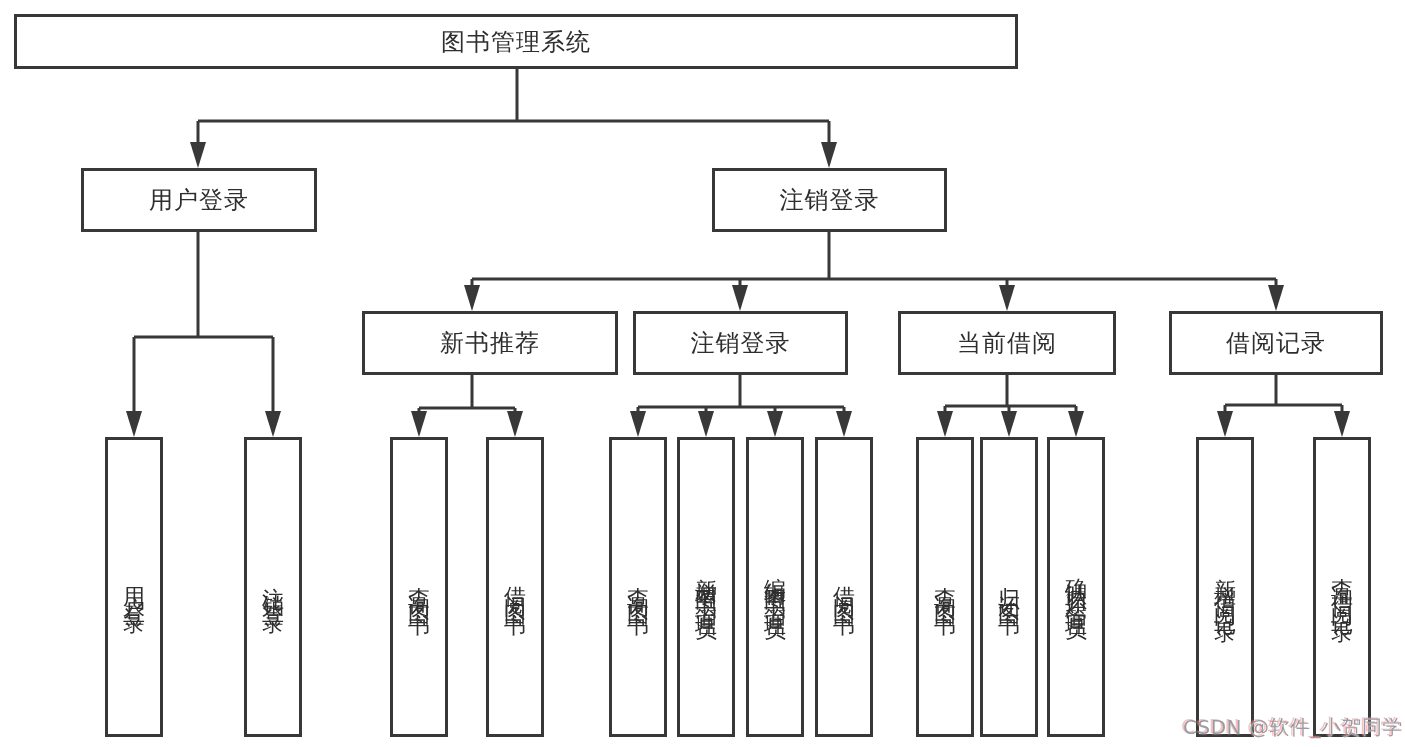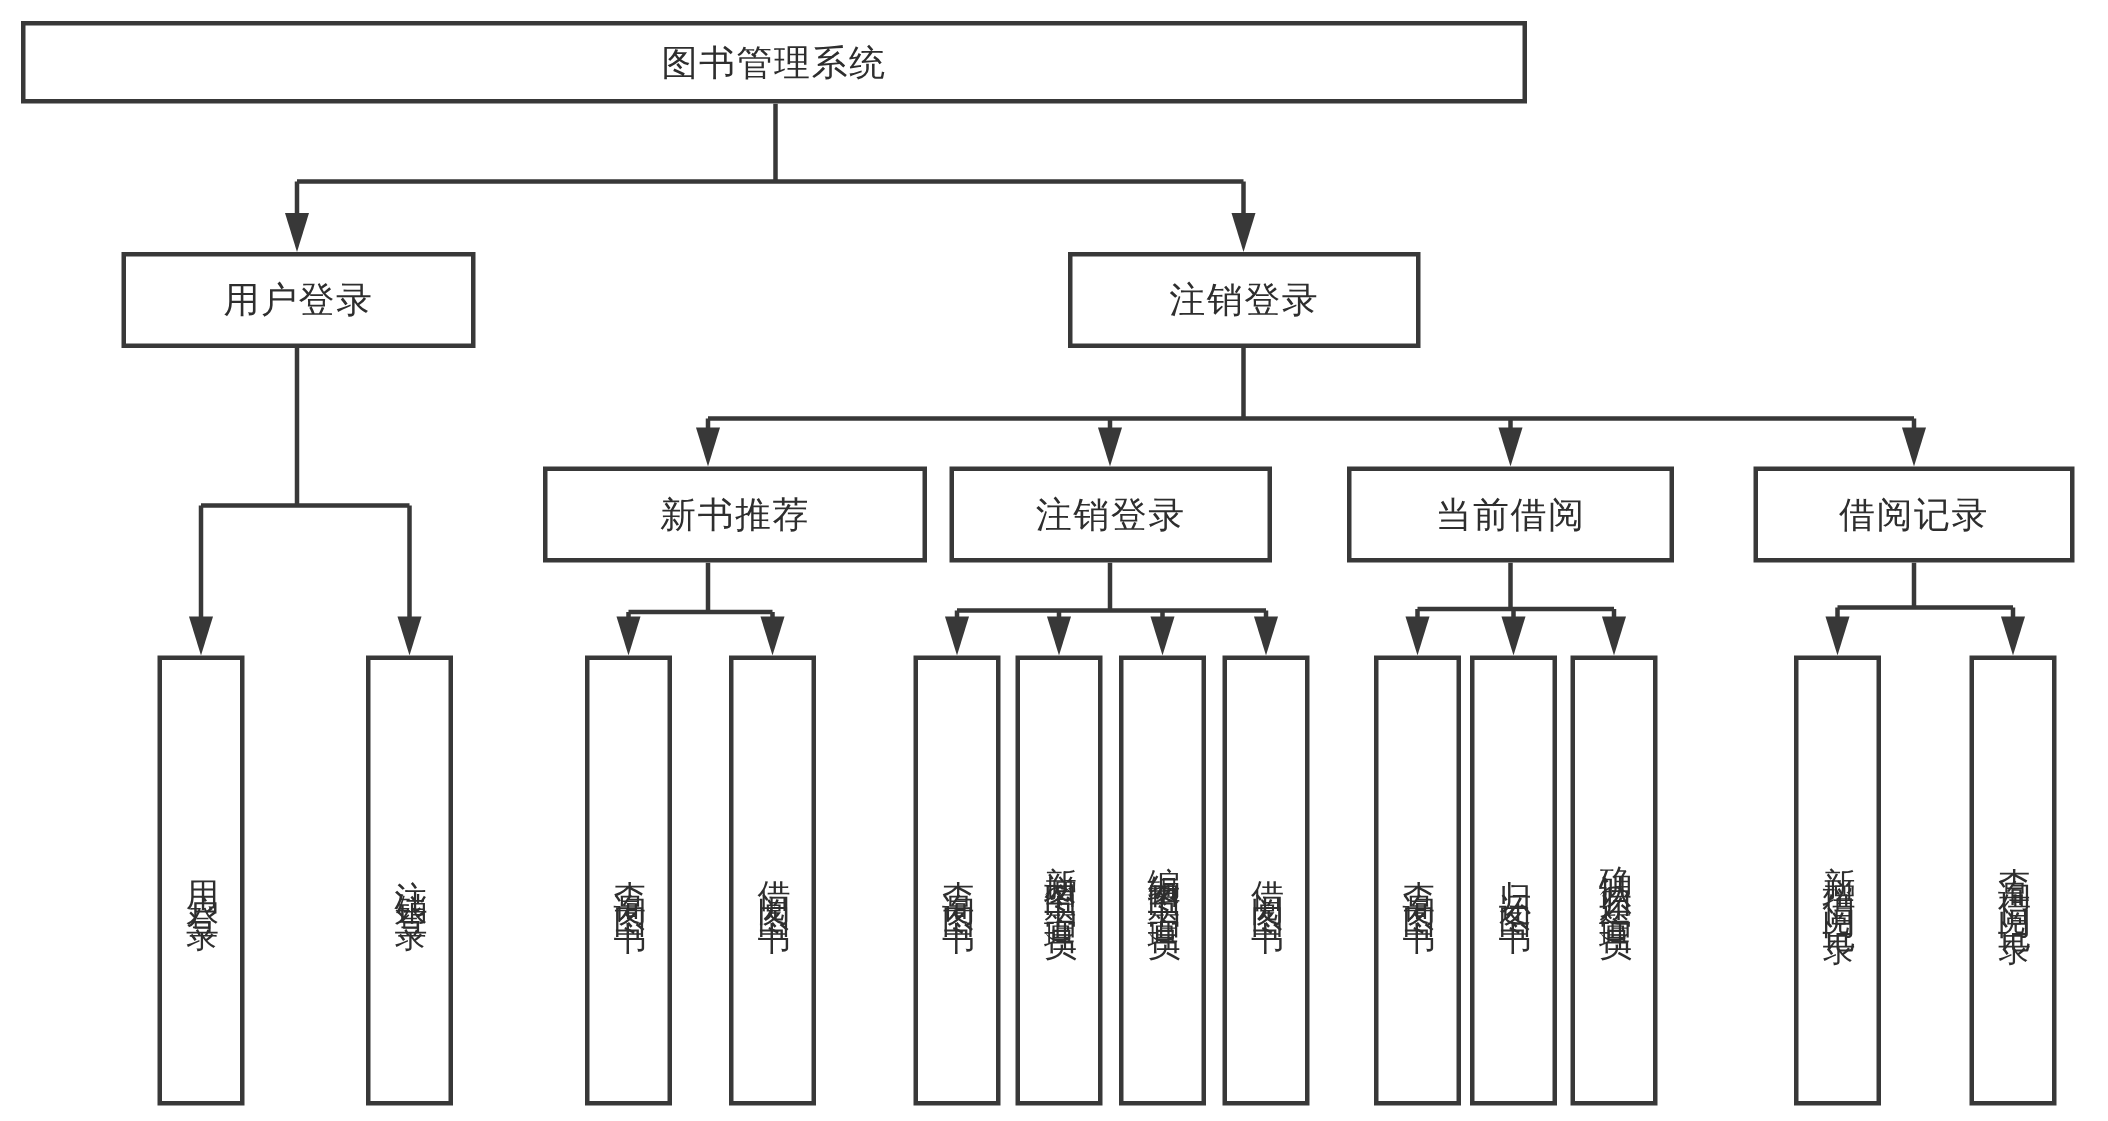--- a/index.html
+++ b/index.html
@@ -154,14 +154,15 @@
     <span>确认归还（管理员）</span>
   </div>
 
   <div class="node v-node" style="left:1196px; top:437px; width:58px; height:300px">
     <span>新增借阅记录</span>
   </div>
   <div class="node v-node" style="left:1313px; top:437px; width:58px; height:300px">
     <span>查询借阅记录</span>
   </div>
 
+  <div class="watermark">CSDN @软件_小贺同学</div>
 
 </div>
 
 </body></html>

